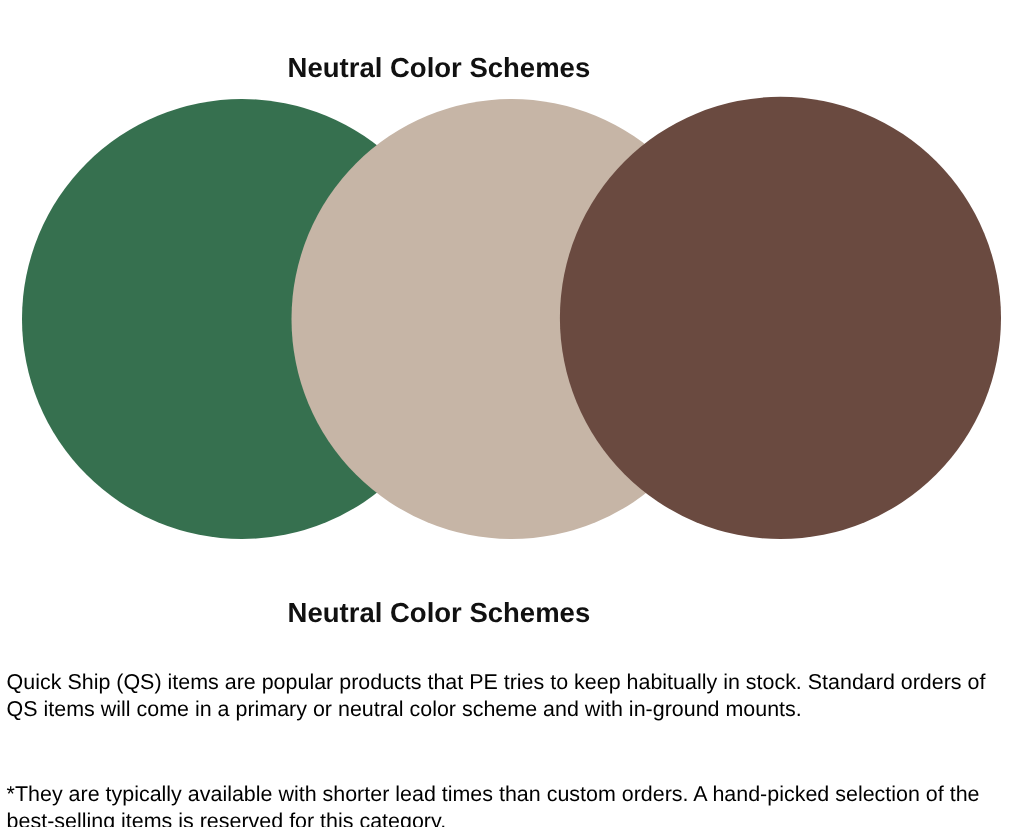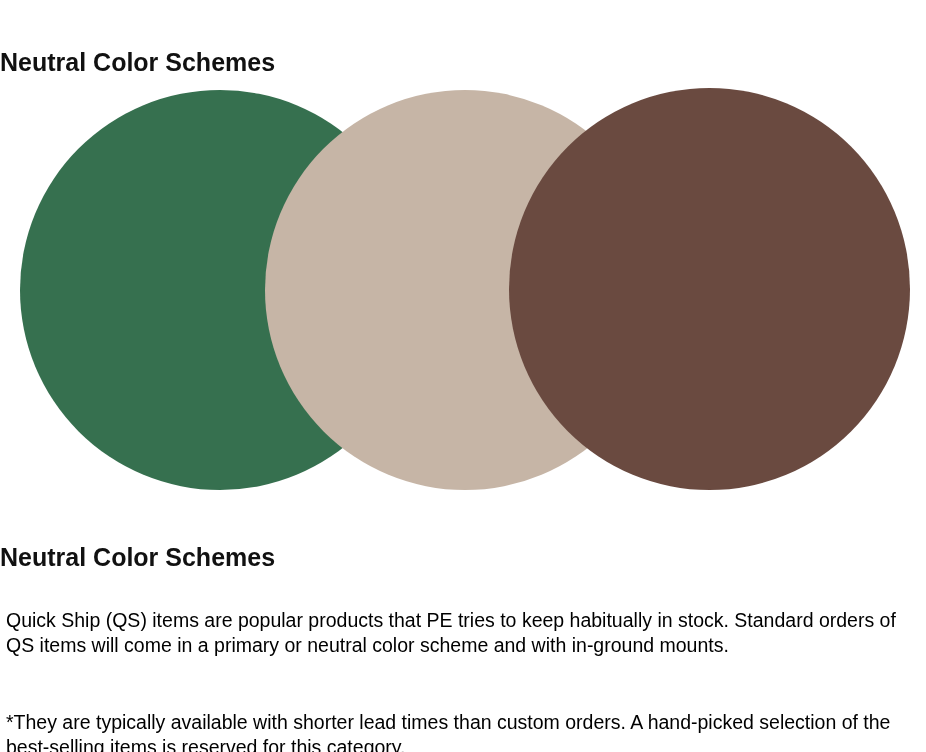--- a/index.html
+++ b/index.html
@@ -14,20 +14,21 @@
     font-family: "Liberation Sans", sans-serif;
     color: #000000;
     overflow: hidden;
   }
 
   
   .heading {
     position: absolute;
     left: 0;
     width: 798px;
+    text-align: center;
     font-family: "Liberation Sans", sans-serif;
     font-weight: bold;
     font-size: 25px;
     line-height: 30px;
     letter-spacing: 0px;
     color: #111111;
     white-space: nowrap;
   }
   #title-top   { top: 30px; }
   #title-bottom{ top: 521px; }

